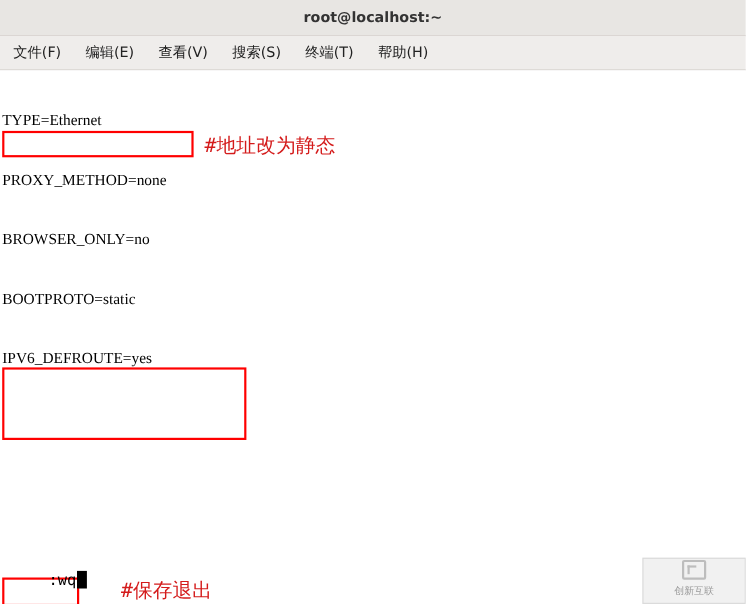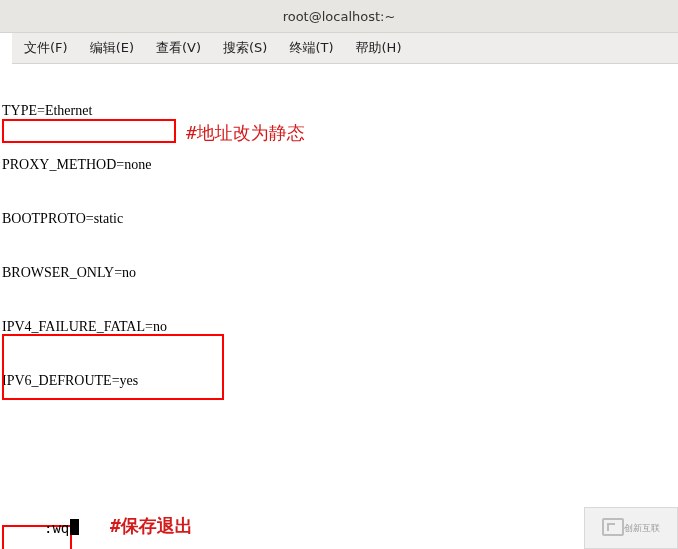--- a/index.html
+++ b/index.html
@@ -25,34 +25,33 @@
   }
   .titlebar {
     height: 32px;
     background: var(--title-bg);
     border-bottom: 1px solid var(--menu-border);
     display: flex;
     align-items: center;
     justify-content: center;
     font-family: var(--sans);
     font-size: 13px;
-    font-weight: normal;
+    font-weight: bold;
     color: #333;
   }
   .menubar {
     height: 30px;
     background: var(--menu-bg);
     border-bottom: 1px solid var(--menu-border);
     display: flex;
     align-items: center;
     padding-left: 6px;
     font-family: var(--sans);
     font-size: 13px;
     gap: 10px;
-    margin-left: 12px;
   }
   .menuitem {
     padding: 2px 6px;
     cursor: pointer;
     color: #222;
   }
   .editor {
     position: relative;
     height: calc(100% - 62px);
     background: var(--bg);
@@ -89,21 +88,21 @@
     background: #000;
     margin-left: 1px;
   }
   .watermark {
     position: absolute;
     right: 0; bottom: 4px;
     width: 92px; height: 40px;
     background: #f1f1f1;
     border: 1px solid #d9d9d9;
     display: flex;
-    flex-direction: row;
+    flex-direction: column;
     align-items: center;
     justify-content: center;
     font-family: var(--sans);
     font-size: 9px;
     color: #9a9a9a;
     pointer-events: none;
   }
   .watermark .ic {
     width: 18px; height: 14px;
     border: 2px solid #bdbdbd;
@@ -133,23 +132,22 @@
   <span class="menuitem">编辑(E)</span>
   <span class="menuitem">查看(V)</span>
   <span class="menuitem">搜索(S)</span>
   <span class="menuitem">终端(T)</span>
   <span class="menuitem">帮助(H)</span>
 </div>
 
 <div class="editor">
   <div class="line">TYPE=Ethernet</div>
   <div class="line">PROXY_METHOD=none</div>
+  <div class="line">BROWSER_ONLY=no</div>
   <div class="line">BOOTPROTO=static</div>
-  <div class="line">BROWSER_ONLY=no</div>
-  <div class="line">IPV4_FAILURE_FATAL=no</div>
   <div class="line">IPV6_DEFROUTE=yes</div>
   
   
   
   
   
   
   
   
   
@@ -162,21 +160,21 @@
   
   
 
   
   <div class="box-red" style="left:2px; top:55px; width:170px; height:20px;"></div>
   <div class="box-red" style="left:2px; top:270px; width:218px; height:62px;"></div>
   <div class="box-red" style="left:2px; bottom:2px; width:66px; height:22px;"></div>
 
   
   <div class="annot" style="left:186px; top:60px;">#地址改为静态</div>
-  <div class="annot" style="left:110px; bottom:18px;font-weight:bold;">#保存退出</div>
+  <div class="annot" style="left:110px; bottom:6px;">#保存退出</div>
 
   
   <div class="cmdline">
     <span>:wq</span><span class="cursor-block"></span>
   </div>
 
   
   <div class="watermark">
     <span class="ic"></span>
     <span>创新互联</span>

